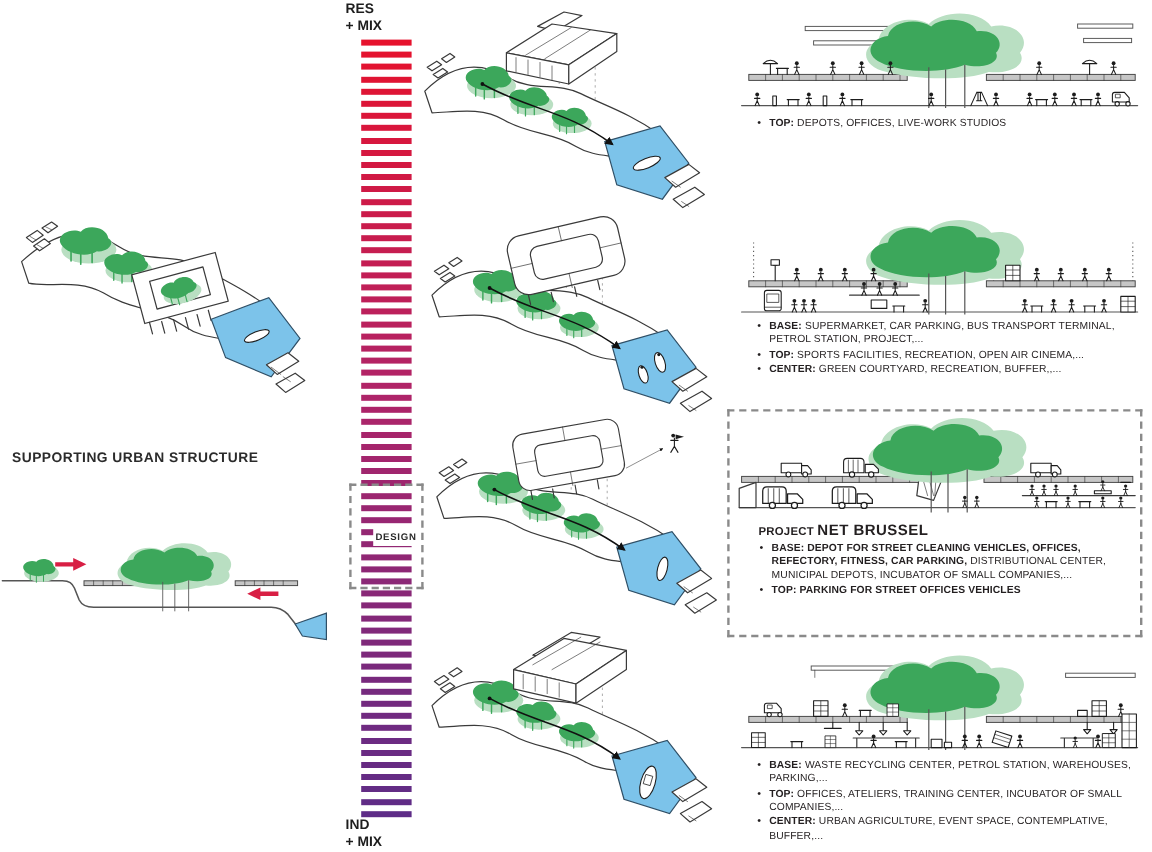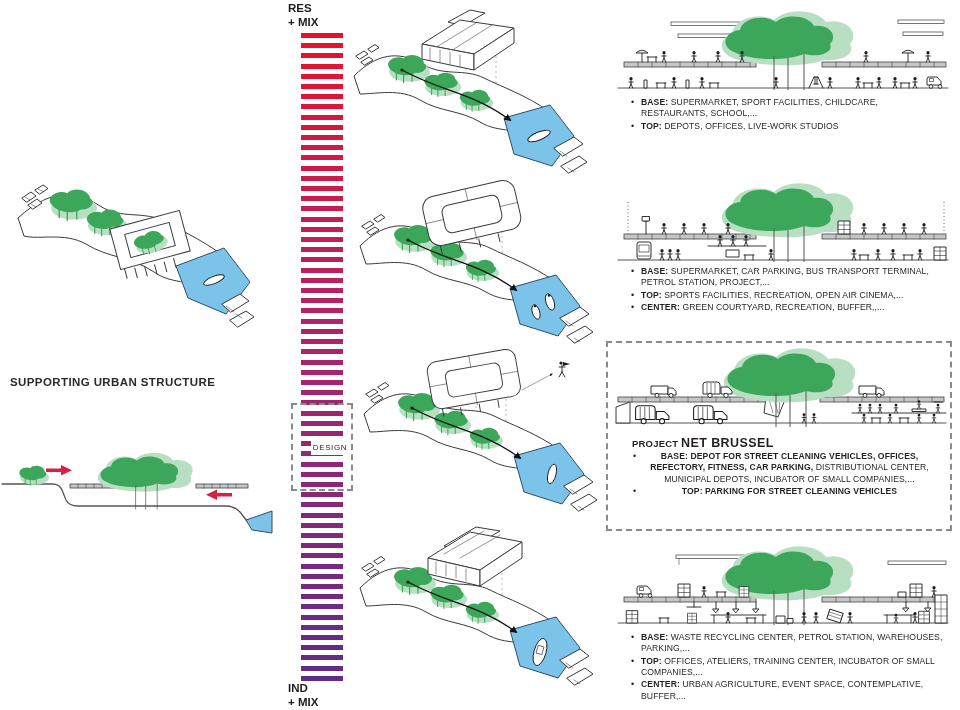--- a/index.html
+++ b/index.html
@@ -29,29 +29,29 @@
   .fig{stroke:#1c1c1c;stroke-width:0.9;fill:none;stroke-linecap:round;}
   .fig-f{fill:#1c1c1c;stroke:none;}
   .wht{fill:#fff;stroke:#1c1c1c;stroke-width:0.9;stroke-linejoin:round;}
   .trunk{stroke:#555;stroke-width:1;fill:none;}
   .ground{fill:none;stroke:#555;stroke-width:1.3;stroke-linecap:round;}
 
   
   .big-label{font-size:11.5px;font-weight:700;letter-spacing:0.4px;text-align:left;color:#2b2b2b;}
   .bar-label{width:68px;text-align:left;font-size:11.5px;font-weight:700;line-height:1.18;color:#1d1d1d;}
   .design-box{border:2px dashed #8a8a8a;display:flex;align-items:center;justify-content:center;}
-  .design-box span{background:#fff;padding:3px 2px;font-size:8px;font-weight:400;letter-spacing:0.6px;color:#2b2b2b;margin-left:16px;}
+  .design-box span{background:#fff;padding:3px 2px;font-size:8px;font-weight:700;letter-spacing:0.6px;color:#2b2b2b;margin-left:16px;}
   .prog{list-style:none;font-size:8.6px;line-height:1.32;letter-spacing:0.1px;}
   .prog li{position:relative;padding-left:11px;margin-bottom:1px;}
   .prog li::before{content:"\2022";position:absolute;left:1px;top:0;font-size:9px;}
   .prog .b{font-weight:700;}
   .proj-head{font-weight:700;letter-spacing:0.2px;}
   .proj-head .p1{font-size:9.5px;}
   .proj-head .p2{font-size:12.5px;letter-spacing:0.4px;}
-  .dashed-frame{border:2px dashed #8a8a8a;text-align:center;}
+  .dashed-frame{border:2px dashed #8a8a8a;}
   #dashes{display:flex;flex-direction:column;justify-content:space-between;}
   #dashes .d{width:100%;height:5px;}
 </style>
 </head>
 <body>
 
 <svg width="0" height="0" style="position:absolute" aria-hidden="true">
   <defs>
     <marker id="mk-arrow" viewBox="0 0 6 6" refX="4.5" refY="3" markerWidth="5.5" markerHeight="5.5" orient="auto">
         <path d="M0,0 L6,3 L0,6 Z" fill="#111"></path>
@@ -353,21 +353,20 @@
     <use href="#sym-person" transform="translate(312,52)"></use>
     <use href="#sym-person" transform="translate(242,78)"></use>
       <use href="#sym-table" transform="translate(252,78)"></use>
     <use href="#sym-person" transform="translate(263,78)"></use>
       <use href="#sym-person" transform="translate(279,78)"></use>
     <use href="#sym-table" transform="translate(289,78)"></use>
       <use href="#sym-person" transform="translate(299,78)"></use>
     <use href="#sym-van" transform="translate(320,78)"></use>
   </svg>
   <ul class="prog abs" style="left:630px;top:97px;width:316px">
-      <li><span class="b">BASE:</span><span>  SUPERMARKET, SPORT FACILITIES, CHILDCARE, RESTAURANTS, SCHOOL,...</span></li>
       <li><span class="b">TOP:</span><span> DEPOTS, OFFICES, LIVE-WORK STUDIOS</span></li>
     </ul>
 
   <svg class="abs" style="left:616px;top:182px" width="334" height="84" viewBox="0 0 334 84">
     <path class="ground" style="stroke-width:1" d="M2,78 H332"></path>
     <path class="dot" d="M12,20 V52 M128,20 V52 M212,20 V52 M328,20 V52"></path>
     <g>
       <rect class="deck" x="8" y="52" width="132" height="5"></rect>
       <path class="ln thin" d="M22,52 v5 M36,52 v5 M50,52 v5 M64,52 v5 M78,52 v5 M92,52 v5 M106,52 v5 M120,52 v5 M134,52 v5"></path>
       <rect class="deck" x="206" y="52" width="124" height="5"></rect>
@@ -443,21 +442,21 @@
       <use href="#sym-person" transform="translate(305,74) scale(0.85)"></use>
         <use href="#sym-person" transform="translate(320,74) scale(0.85)"></use>
       <use href="#sym-person" transform="translate(190,74) scale(0.9)"></use>
         <use href="#sym-person" transform="translate(200,74) scale(0.9)"></use>
     </svg>
     <div class="abs proj-head" style="left:24px;top:90px">
       <span class="p1">PROJECT </span><span class="p2">NET BRUSSEL</span>
     </div>
     <ul class="prog abs" style="left:24px;top:108px;width:304px">
         <li><span class="b">BASE:  DEPOT FOR STREET CLEANING VEHICLES, OFFICES, REFECTORY, FITNESS, CAR PARKING,</span><span> DISTRIBUTIONAL CENTER, MUNICIPAL DEPOTS, INCUBATOR OF SMALL COMPANIES,...</span></li>
-        <li><span class="b">TOP: PARKING FOR STREET CLEANING VEHICLES</span><span></span></li>
+        <li><span class="b">TOP: PARKING FOR STREET OFFICES VEHICLES</span><span></span></li>
       </ul>
   </div>
 
   <svg class="abs" style="left:616px;top:545px" width="334" height="86" viewBox="0 0 334 86">
     <path class="ground" style="stroke-width:1" d="M2,78 H332"></path>
     <rect class="beam" x="60" y="10" width="95" height="3.5"></rect>
       <path class="ln thin" d="M63,13.5 v6 M152,13.5 v6"></path>
     <rect class="beam" x="272" y="16" width="58" height="3.5"></rect>
     <g>
       <rect class="deck" x="8" y="52" width="132" height="5"></rect>

